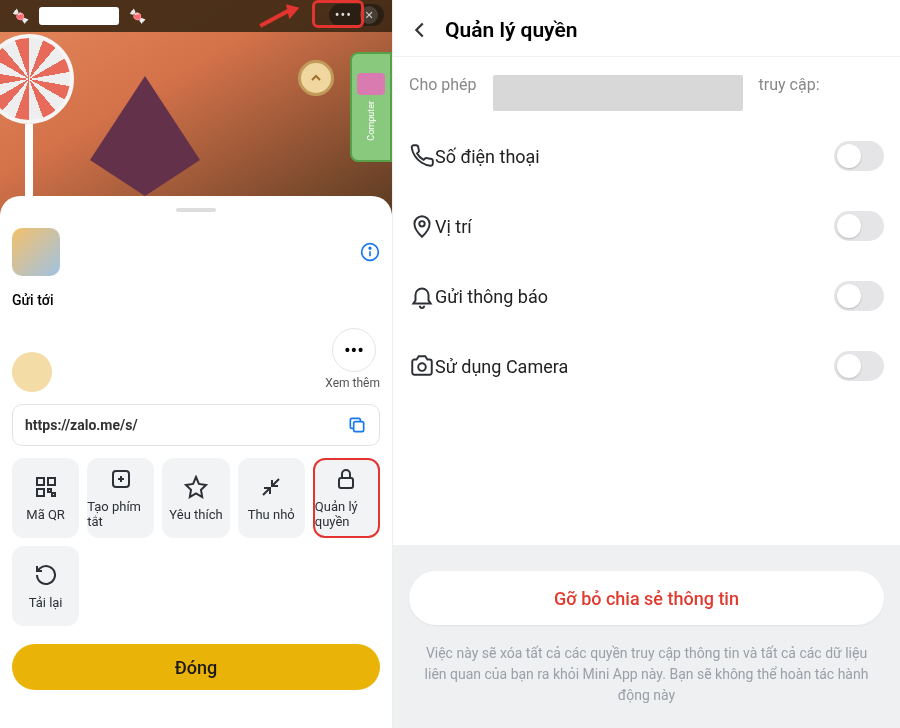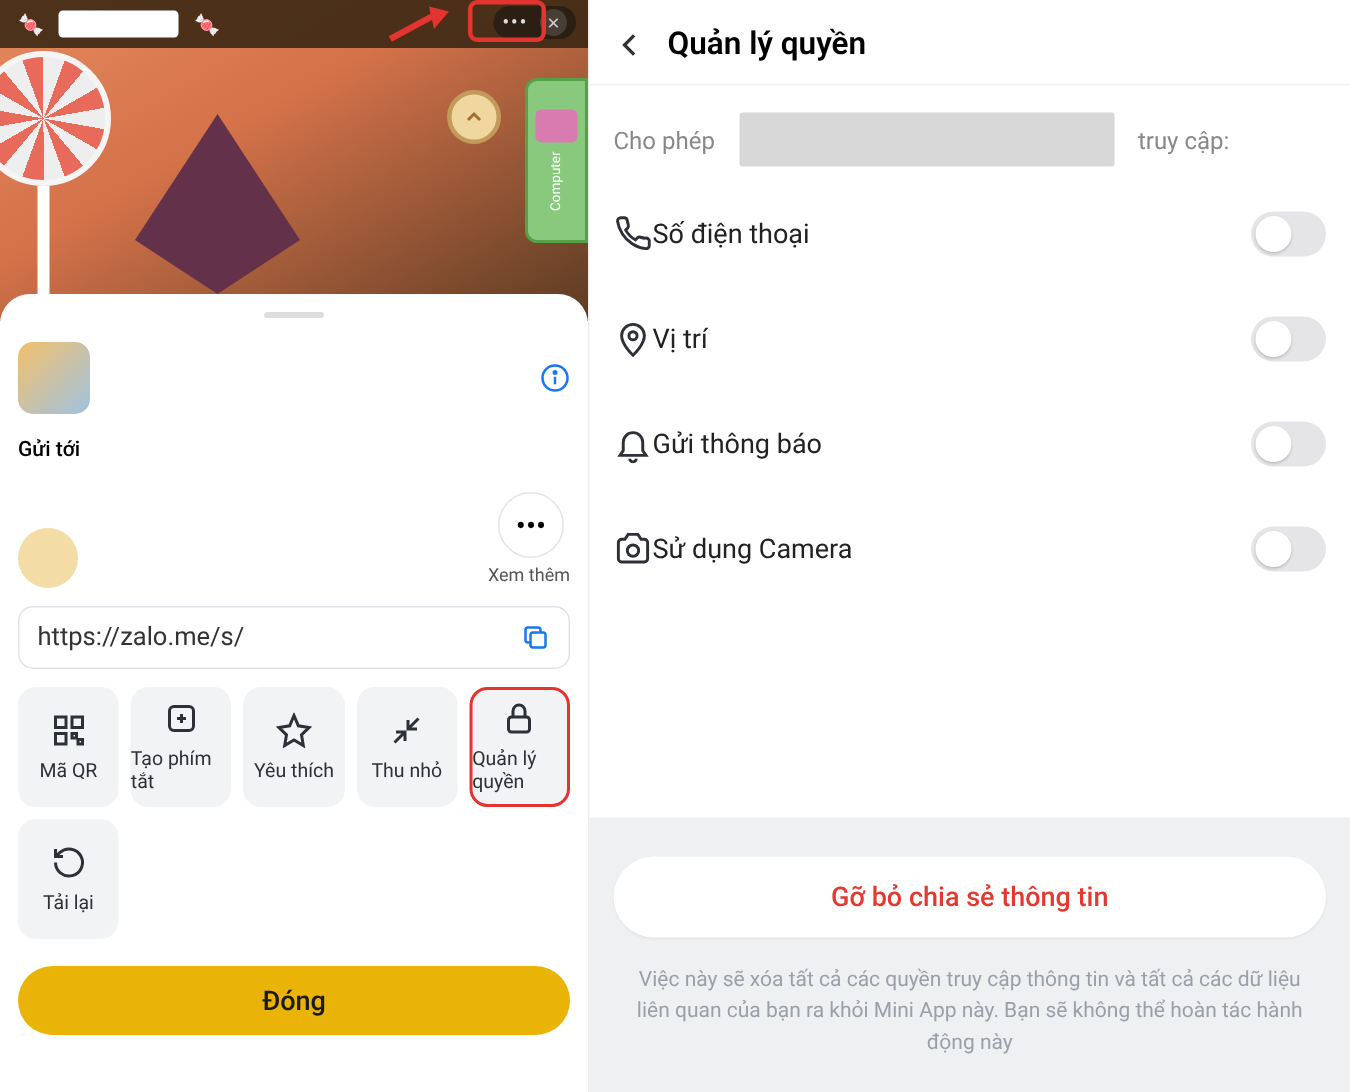--- a/index.html
+++ b/index.html
@@ -97,21 +97,21 @@
     background:#fff; border:1px solid #e4e4e4;
     display:flex; align-items:center; justify-content:center;
     font-size:20px; margin-left:auto; margin-right:4px;
   }
   .avatar-blur { width:40px; height:40px; border-radius:50%; background:#f3dca5;}
   .more-text{ font-size:12px; color:#555; text-align:center; }
 
   .link-box {
     border:1.5px solid #dfe3e8; border-radius:10px;
     padding:10px 12px; display:flex; align-items:center;
-    font-size:17px; color:#333;
+    font-size:14px; color:#333;font-weight:bold;
   }
   .copy-icon { margin-left:auto; color:#1877f2; }
 
   .grid6 {
     display:grid; grid-template-columns:repeat(5,1fr);
     grid-template-rows:repeat(2,1fr); gap:8px; margin-top:2px;
   }
   .tile {
     background:#f2f3f5; border-radius:12px;
     display:flex; flex-direction:column; align-items:center; justify-content:center;
@@ -128,21 +128,21 @@
 
   
   .r-header {
     display:flex; align-items:center; gap:14px;
     padding:18px 16px 14px; border-bottom:1px solid #f0f0f0;
   }
   .back-chevron { width:22px; height:22px; color:#333; }
   .r-title { font-size:21px; font-weight:600; }
   .r-sub {
     padding:18px 16px 10px; color:#888; font-size:16px;
-    display:flex; align-items:center; gap:16px;
+    display:flex; align-items:flex-start; gap:16px;
   }
   .r-sub .redact { display:inline-block; width:250px; height:36px; background:#d8d8d8; border-radius:2px;}
   .perm-row {
     display:flex; align-items:center; 
     padding:20px 16px;
   }
   .perm-row .pico { width:26px; height:26px; color:#2d3036; flex-shrink:0;}
   .perm-row .plabel { font-size:18px; color:#222; flex:1;}
   .toggle {
     width:50px; height:30px; border-radius:15px; background:#e5e5e8;

